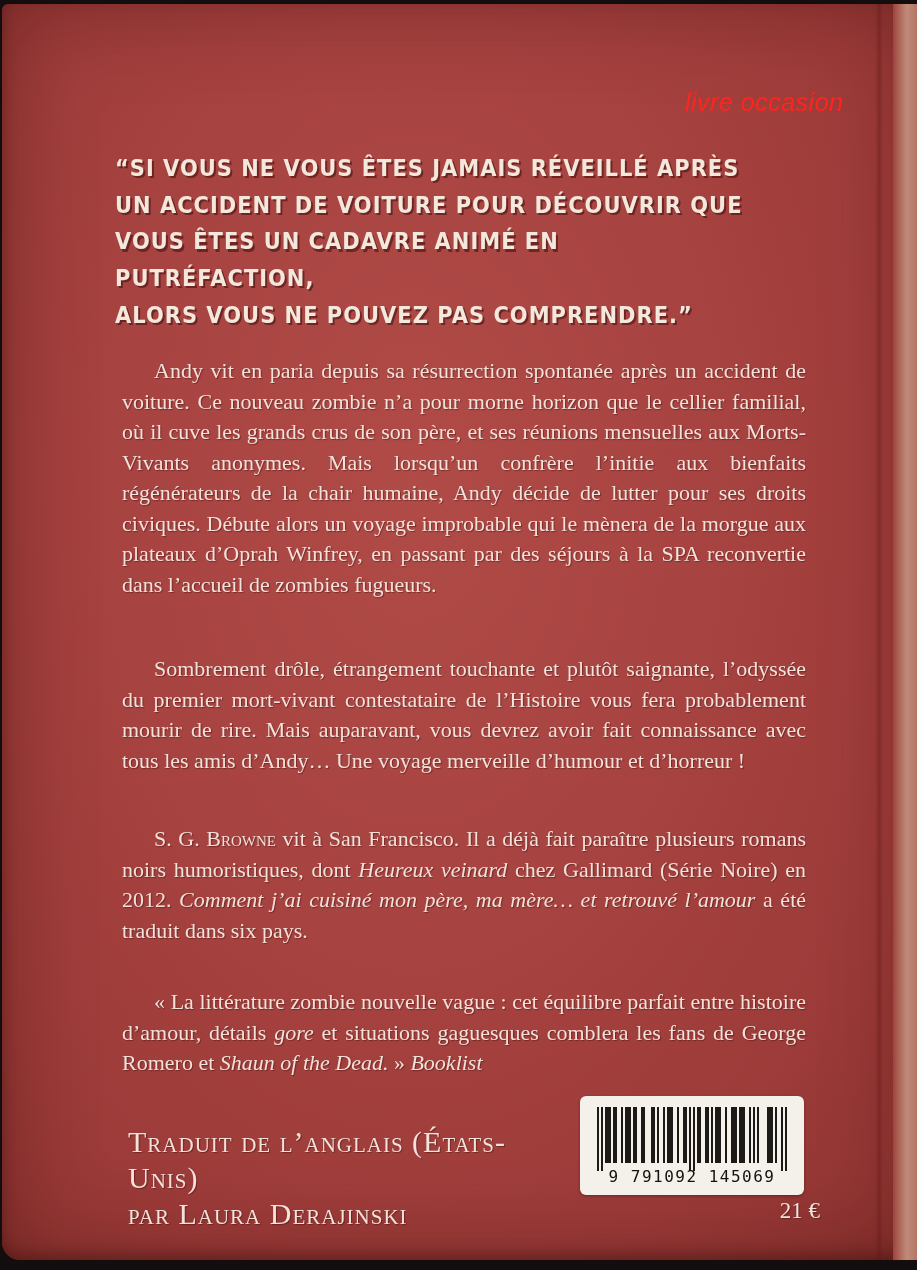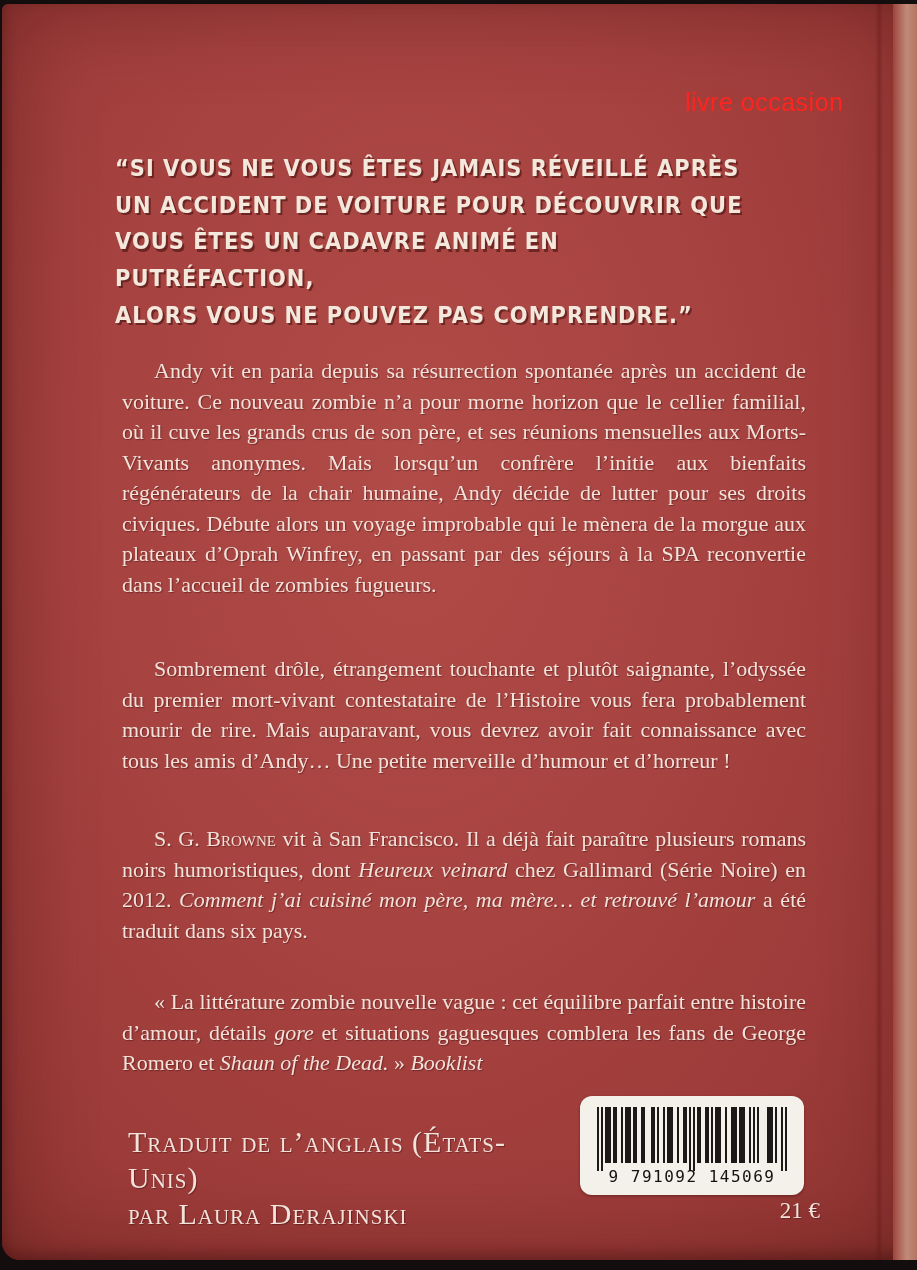--- a/index.html
+++ b/index.html
@@ -24,21 +24,21 @@
     background:linear-gradient(to right, rgba(90,20,18,0) 0%, rgba(90,20,18,.35) 55%, rgba(90,20,18,0) 100%);
   }
   .page-edge{
     position:absolute;top:0;bottom:0;right:0;width:24px;
     background:linear-gradient(to right, #a04a40 0%, var(--page-edge) 55%, #b57663 100%);
     border-left:1px solid rgba(80,20,15,.4);
   }
   .occasion{
     position:absolute;left:683px;top:84px;
     font-family:"Liberation Sans",sans-serif;font-size:25px;
-    color:var(--occasion);letter-spacing:.5px;
+    color:var(--occasion);letter-spacing:.5px;font-style:italic;
   }
   .tagline{
     position:absolute;left:113px;top:146px;width:648px;
     font-family:"DejaVu Sans",sans-serif;font-weight:bold;
     font-size:21px;line-height:34px;letter-spacing:1px;
     color:#f4e8dd;text-shadow:2px 2px 0 rgba(58,12,10,.55);
     transform:scaleY(1.08);transform-origin:top left;
   }
   .bodycol{position:absolute;left:120px;width:684px;color:var(--text);}
   .para{
@@ -46,21 +46,21 @@
     text-shadow:1px 1px 1px rgba(58,12,10,.45);
   }
   .translator{
     position:absolute;left:126px;top:1120px;width:440px;
     font-variant:small-caps;font-size:30px;line-height:36px;
     color:var(--text);letter-spacing:1px;
     text-shadow:1px 1px 1px rgba(58,12,10,.45);
   }
   .barcode-box{
     position:absolute;left:578px;top:1092px;width:224px;height:99px;
-    background:var(--barcode-bg);border-radius:12px;
+    background:var(--barcode-bg);border-radius:6px;
     box-shadow:0 1px 3px rgba(40,8,6,.4);
     display:flex;flex-direction:column;align-items:center;padding-top:11px;
   }
   .barcode-digits{
     font-family:"DejaVu Sans Mono",monospace;font-size:16px;color:#141210;
     letter-spacing:1.5px;margin-top:-9px;line-height:18px;
   }
   .price{
     position:absolute;left:712px;top:1194px;width:106px;text-align:right;
     font-size:23px;color:var(--text);text-shadow:1px 1px 1px rgba(58,12,10,.45);
@@ -73,21 +73,21 @@
   <div class="book">
     <div class="spine-crease"></div>
     <div class="page-edge"></div>
 
     <div class="occasion">livre occasion</div>
 
     <div class="tagline">“SI VOUS NE VOUS ÊTES JAMAIS RÉVEILLÉ APRÈS<br>UN ACCIDENT DE VOITURE POUR DÉCOUVRIR QUE<br>VOUS ÊTES UN CADAVRE ANIMÉ EN PUTRÉFACTION,<br>ALORS VOUS NE POUVEZ PAS COMPRENDRE.”</div>
 
     <div class="bodycol para" style="top:352px;">Andy vit en paria depuis sa résurrection spontanée après un accident de voiture. Ce nouveau zombie n’a pour morne horizon que le cellier familial, où il cuve les grands crus de son père, et ses réunions mensuelles aux Morts-Vivants anonymes. Mais lorsqu’un confrère l’initie aux bienfaits régénérateurs de la chair humaine, Andy décide de lutter pour ses droits civiques. Débute alors un voyage improbable qui le mènera de la morgue aux plateaux d’Oprah Winfrey, en passant par des séjours à la SPA reconvertie dans l’accueil de zombies fugueurs.</div>
 
-    <div class="bodycol para" style="top:650px;">Sombrement drôle, étrangement touchante et plutôt saignante, l’odyssée du premier mort-vivant contestataire de l’Histoire vous fera probablement mourir de rire. Mais auparavant, vous devrez avoir fait connaissance avec tous les amis d’Andy… Une petite merveille d’humour et d’horreur !</div>
+    <div class="bodycol para" style="top:650px;">Sombrement drôle, étrangement touchante et plutôt saignante, l’odyssée du premier mort-vivant contestataire de l’Histoire vous fera probablement mourir de rire. Mais auparavant, vous devrez avoir fait connaissance avec tous les amis d’Andy… Une voyage merveille d’humour et d’horreur !</div>
 
     <div class="bodycol para" style="top:820px;"><span style="font-variant: small-caps;">S. G. Browne</span><span> vit à San Francisco. Il a déjà fait paraître plusieurs romans noirs humoristiques, dont </span><span style="font-style: italic;">Heureux veinard</span><span> chez Gallimard (Série Noire) en 2012. </span><span style="font-style: italic;">Comment j’ai cuisiné mon père, ma mère… et retrouvé l’amour</span><span> a été traduit dans six pays.</span></div>
 
     <div class="bodycol para" style="top:983px;"><span>« La littérature zombie nouvelle vague : cet équilibre parfait entre histoire d’amour, détails </span><span style="font-style: italic;">gore</span><span> et situations gaguesques comblera les fans de George Romero et </span><span style="font-style: italic;">Shaun of the Dead.</span><span> » </span><span style="font-style: italic;">Booklist</span></div>
 
     <div class="translator">Traduit de l’anglais (États-Unis)<br>par Laura Derajinski</div>
 
     <div class="barcode-box">
       <div><svg width="196" height="66" viewBox="0 0 196 66" xmlns="http://www.w3.org/2000/svg">
             <g fill="var(--barcode-bars)">

